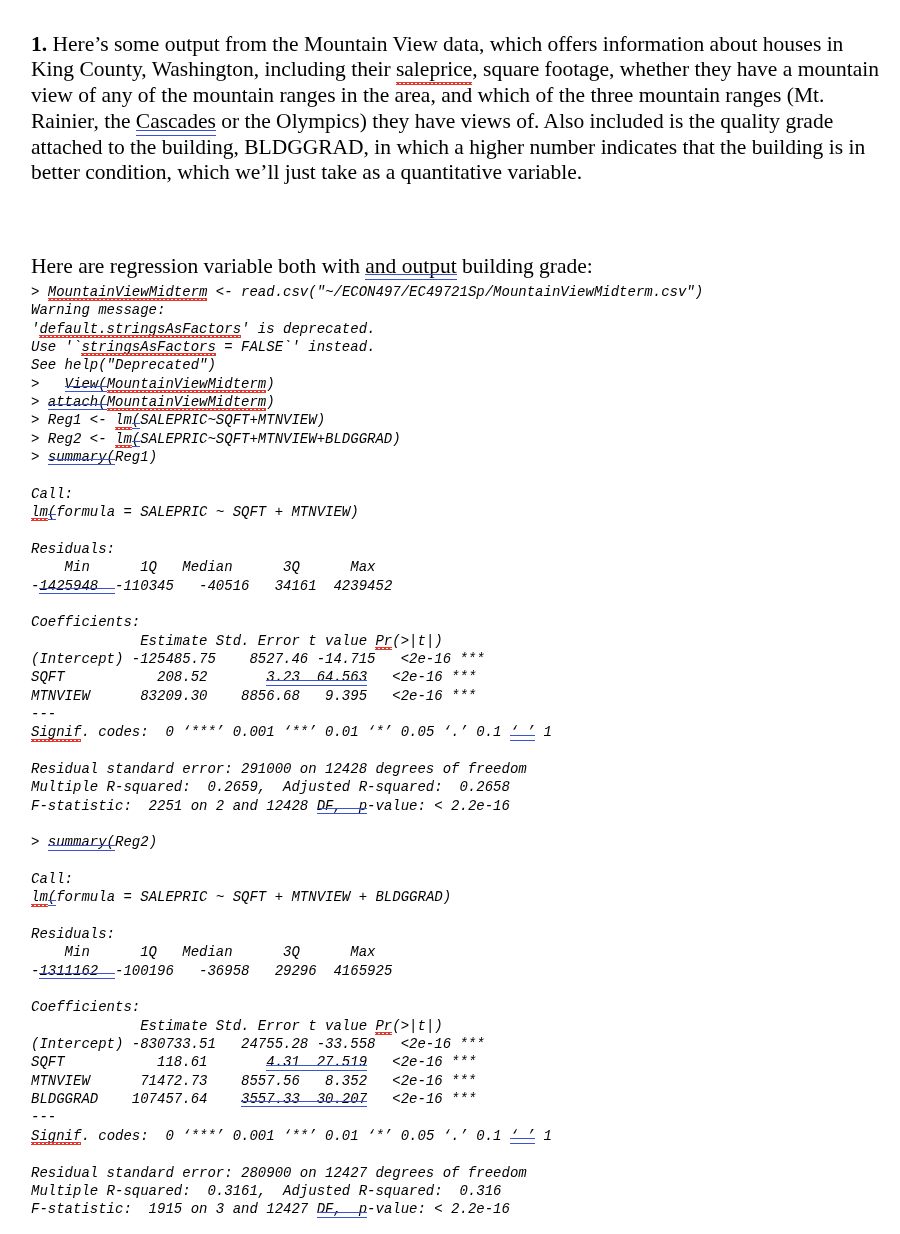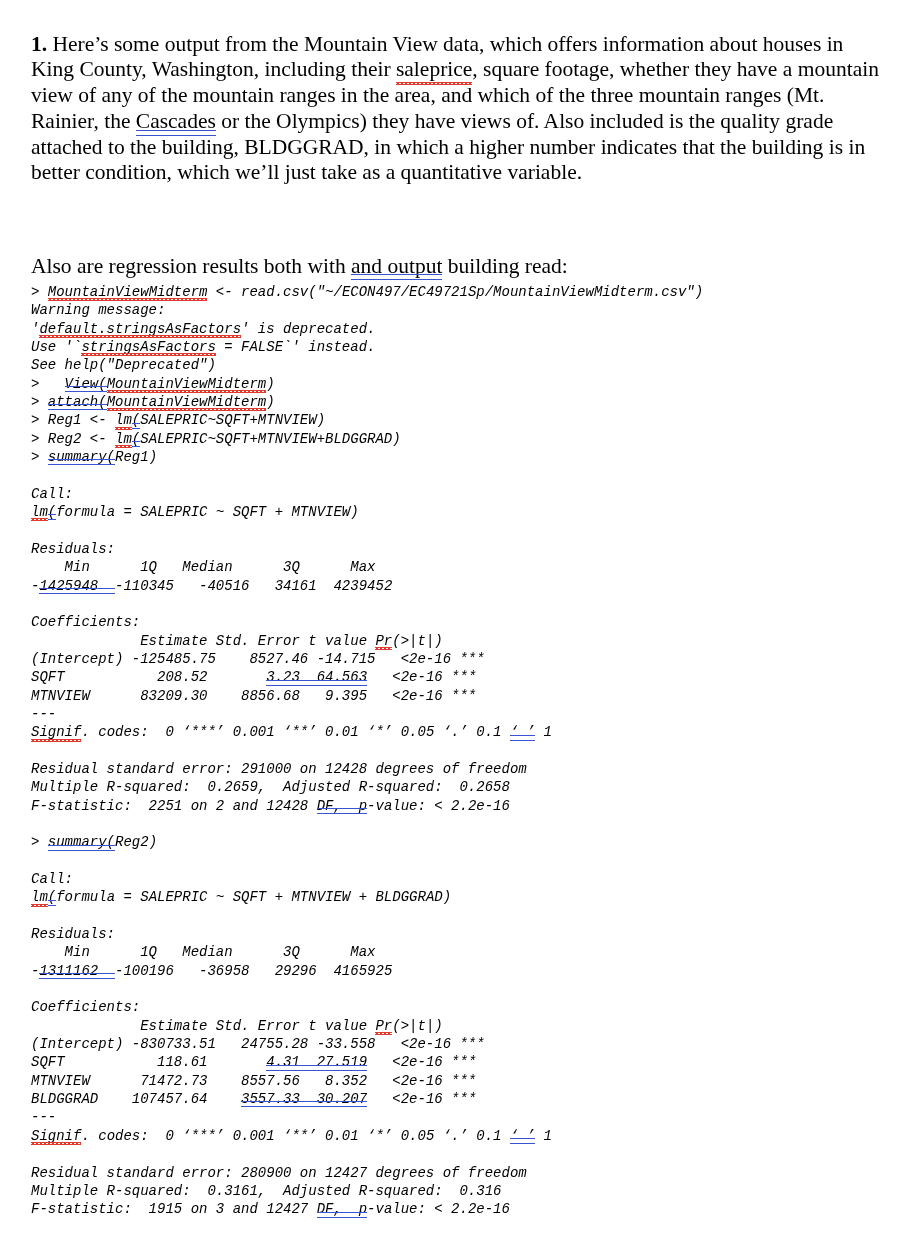--- a/index.html
+++ b/index.html
@@ -100,18 +100,18 @@
 </head>
 <body>
 
 <div class="page">
 
   <p class="prose" id="intro-paragraph">
     <span class="num-label">1.</span><span>  Here’s some output from the Mountain View data, which offers information about houses in King County, Washington, including their </span><span class="sp">saleprice</span><span>, square footage, whether they have a mountain view of any of the mountain ranges in the area, and which of the three mountain ranges (Mt. Rainier, the </span><span class="gr">Cascades</span><span> or the Olympics) they have views of. Also included is the quality grade attached to the building, BLDGGRAD, in which a higher number indicates that the building is in better condition, which we’ll just take as a quantitative variable.</span>
   </p>
 
   <p class="prose" id="lead-in-paragraph">
-    <span>Also are regression results both with </span><span class="gr">and  output</span><span> building read:</span>
+    <span>Here are regression variable both with </span><span class="gr">and  output</span><span> building grade:</span>
   </p>
 
   <div class="console" id="console-output"><div class="ln"><span>&gt; </span><span class="sp">MountainViewMidterm</span><span> &lt;- read.csv("~/ECON497/EC49721Sp/MountainViewMidterm.csv")</span></div><div class="ln"><span>Warning message:</span></div><div class="ln"><span>'</span><span class="sp">default.stringsAsFactors</span><span>' is deprecated.</span></div><div class="ln"><span>Use '`</span><span class="sp">stringsAsFactors</span><span> = FALSE`' instead.</span></div><div class="ln"><span>See help("Deprecated")</span></div><div class="ln"><span>&gt;   </span><span class="gr">View(</span><span class="sp">MountainViewMidterm</span><span>)</span></div><div class="ln"><span>&gt; </span><span class="gr">attach(</span><span class="sp">MountainViewMidterm</span><span>)</span></div><div class="ln"><span>&gt; Reg1 &lt;- </span><span class="sp">lm</span><span class="gr">(</span><span>SALEPRIC~SQFT+MTNVIEW)</span></div><div class="ln"><span>&gt; Reg2 &lt;- </span><span class="sp">lm</span><span class="gr">(</span><span>SALEPRIC~SQFT+MTNVIEW+BLDGGRAD)</span></div><div class="ln"><span>&gt; </span><span class="gr">summary(</span><span>Reg1)</span></div><div class="ln blank">&nbsp;</div><div class="ln"><span>Call:</span></div><div class="ln"><span class="sp">lm</span><span class="gr">(</span><span>formula = SALEPRIC ~ SQFT + MTNVIEW)</span></div><div class="ln blank">&nbsp;</div><div class="ln"><span>Residuals:</span></div><div class="ln"><span>    Min      1Q   Median      3Q      Max </span></div><div class="ln"><span>-</span><span class="gr">1425948  </span><span>-110345   -40516   34161  4239452 </span></div><div class="ln blank">&nbsp;</div><div class="ln"><span>Coefficients:</span></div><div class="ln"><span>             Estimate Std. Error t value </span><span class="sp">Pr</span><span>(&gt;|t|)    </span></div><div class="ln"><span>(Intercept) -125485.75    8527.46 -14.715   &lt;2e-16 ***</span></div><div class="ln"><span>SQFT           208.52       </span><span class="gr">3.23  64.563</span><span>   &lt;2e-16 ***</span></div><div class="ln"><span>MTNVIEW      83209.30    8856.68   9.395   &lt;2e-16 ***</span></div><div class="ln"><span>---</span></div><div class="ln"><span class="sp">Signif</span><span>. codes:  0 ‘***’ 0.001 ‘**’ 0.01 ‘*’ 0.05 ‘.’ 0.1 </span><span class="gr">‘ ’</span><span> 1</span></div><div class="ln blank">&nbsp;</div><div class="ln"><span>Residual standard error: 291000 on 12428 degrees of freedom</span></div><div class="ln"><span>Multiple R-squared:  0.2659,  Adjusted R-squared:  0.2658 </span></div><div class="ln"><span>F-statistic:  2251 on 2 and 12428 </span><span class="gr">DF,  p</span><span>-value: &lt; 2.2e-16 </span></div><div class="ln blank">&nbsp;</div><div class="ln"><span>&gt; </span><span class="gr">summary(</span><span>Reg2)</span></div><div class="ln blank">&nbsp;</div><div class="ln"><span>Call:</span></div><div class="ln"><span class="sp">lm</span><span class="gr">(</span><span>formula = SALEPRIC ~ SQFT + MTNVIEW + BLDGGRAD)</span></div><div class="ln blank">&nbsp;</div><div class="ln"><span>Residuals:</span></div><div class="ln"><span>    Min      1Q   Median      3Q      Max </span></div><div class="ln"><span>-</span><span class="gr">1311162  </span><span>-100196   -36958   29296  4165925 </span></div><div class="ln blank">&nbsp;</div><div class="ln"><span>Coefficients:</span></div><div class="ln"><span>             Estimate Std. Error t value </span><span class="sp">Pr</span><span>(&gt;|t|)    </span></div><div class="ln"><span>(Intercept) -830733.51   24755.28 -33.558   &lt;2e-16 ***</span></div><div class="ln"><span>SQFT           118.61       </span><span class="gr">4.31  27.519</span><span>   &lt;2e-16 ***</span></div><div class="ln"><span>MTNVIEW      71472.73    8557.56   8.352   &lt;2e-16 ***</span></div><div class="ln"><span>BLDGGRAD    107457.64    </span><span class="gr">3557.33  30.207</span><span>   &lt;2e-16 ***</span></div><div class="ln"><span>---</span></div><div class="ln"><span class="sp">Signif</span><span>. codes:  0 ‘***’ 0.001 ‘**’ 0.01 ‘*’ 0.05 ‘.’ 0.1 </span><span class="gr">‘ ’</span><span> 1</span></div><div class="ln blank">&nbsp;</div><div class="ln"><span>Residual standard error: 280900 on 12427 degrees of freedom</span></div><div class="ln"><span>Multiple R-squared:  0.3161,  Adjusted R-squared:  0.316 </span></div><div class="ln"><span>F-statistic:  1915 on 3 and 12427 </span><span class="gr">DF,  p</span><span>-value: &lt; 2.2e-16 </span></div></div>
 
 </div>
 
 </body></html>

